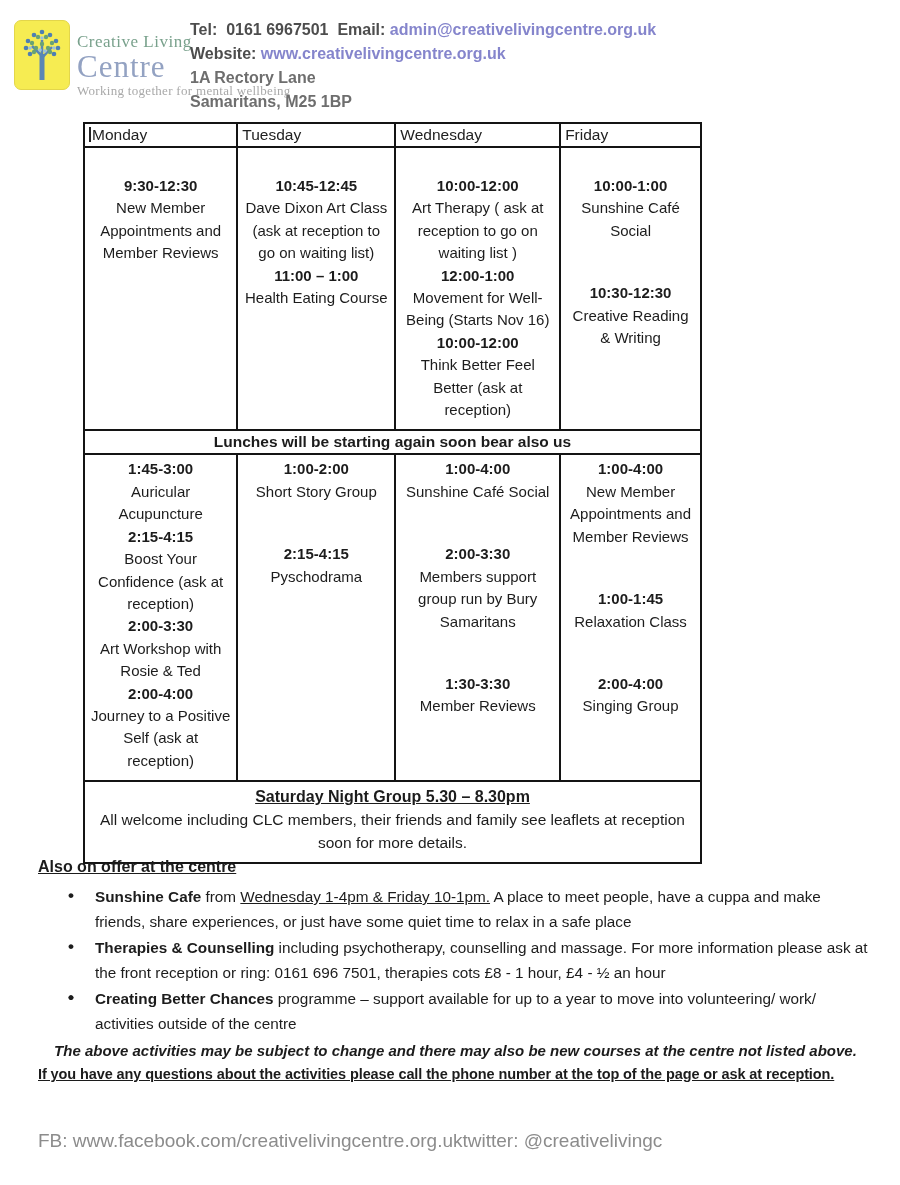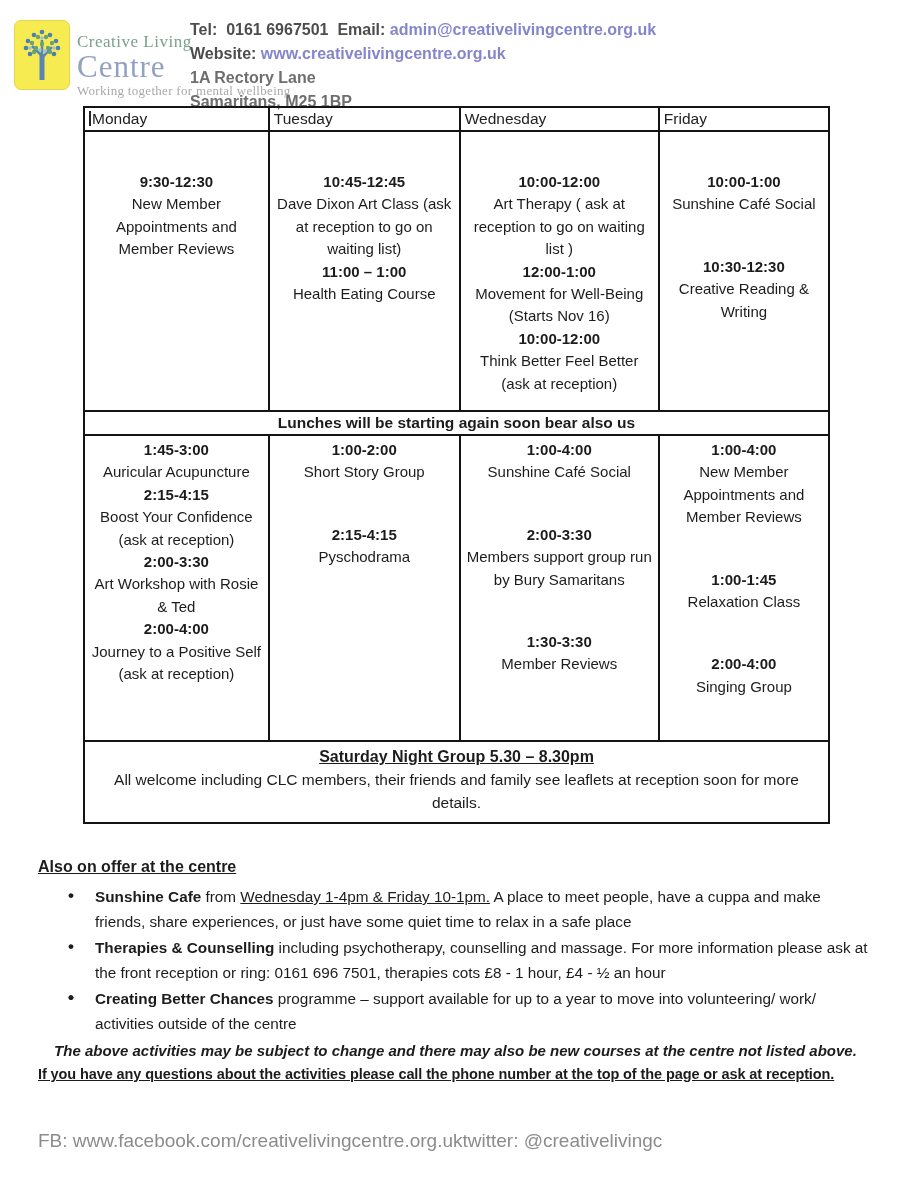--- a/index.html
+++ b/index.html
@@ -25,27 +25,27 @@
   .logo{position:absolute;left:14px;top:20px;display:flex;align-items:flex-start;}
   .logo-badge{width:56px;height:70px;background:var(--logo-yellow);border:1px solid #e3d64b;border-radius:7px;display:flex;align-items:center;justify-content:center;}
   .logo-text{margin-left:7px;padding-top:12px;font-family:"Liberation Serif", serif;}
   .logo-line1{font-size:17px;color:var(--logo-green);letter-spacing:.5px;}
   .logo-line2{font-size:31px;color:var(--logo-blue);line-height:.95;letter-spacing:1px;}
   .logo-tagline{font-size:13px;color:#a9a9a9;margin-top:2px;letter-spacing:.3px;}
   .contact{position:absolute;left:190px;top:18px;width:560px;font-weight:bold;font-size:16px;color:var(--header-text);line-height:24px;}
   .contact a{color:var(--link);text-decoration:none;}
   .addr{color:var(--address-text);}
   
-  .sched{position:absolute;left:83px;top:106px;width:747px;border:2px solid var(--border);}
+  .sched{position:absolute;left:83px;top:122px;width:619px;border:2px solid var(--border);}
   .grid{display:grid;grid-template-columns:24.6% 25.7% 26.8% 22.9%;}
   .grid > div{border-left:2px solid var(--border);}
   .grid > div:first-child{border-left:none;}
   .row-days > div{border-bottom:2px solid var(--border);height:24px;padding:2px 4px;font-size:15.5px;color:#222;}
   .cursor{display:inline-block;width:2px;height:15px;background:#222;vertical-align:-2px;margin-right:1px;}
-  .row-m > div{min-height:280px;border-bottom:2px solid var(--border);padding:39px 5px 8px;}
+  .row-m > div{min-height:280px;border-bottom:2px solid var(--border);padding:27px 5px 8px;}
   .row-a > div{min-height:306px;border-bottom:2px solid var(--border);padding:3px 5px 8px;text-align:center;}
   .cell{text-align:center;font-size:15px;line-height:22.4px;color:#1c1c1c;}
   .time{font-weight:bold;}
   .spacer{height:40px;}
   .lunch-row{border-bottom:2px solid var(--border);text-align:center;font-weight:bold;font-size:15.5px;padding:2px 4px;height:24px;}
   .sat-row{text-align:center;padding:3px 10px 8px;font-size:15.5px;line-height:23px;}
   .sat-title{font-weight:bold;text-decoration:underline;font-size:16px;}
   
   .offers{position:absolute;left:38px;top:858px;width:835px;}
   .offers-heading{font-weight:bold;text-decoration:underline;font-size:16px;margin-bottom:9px;}

